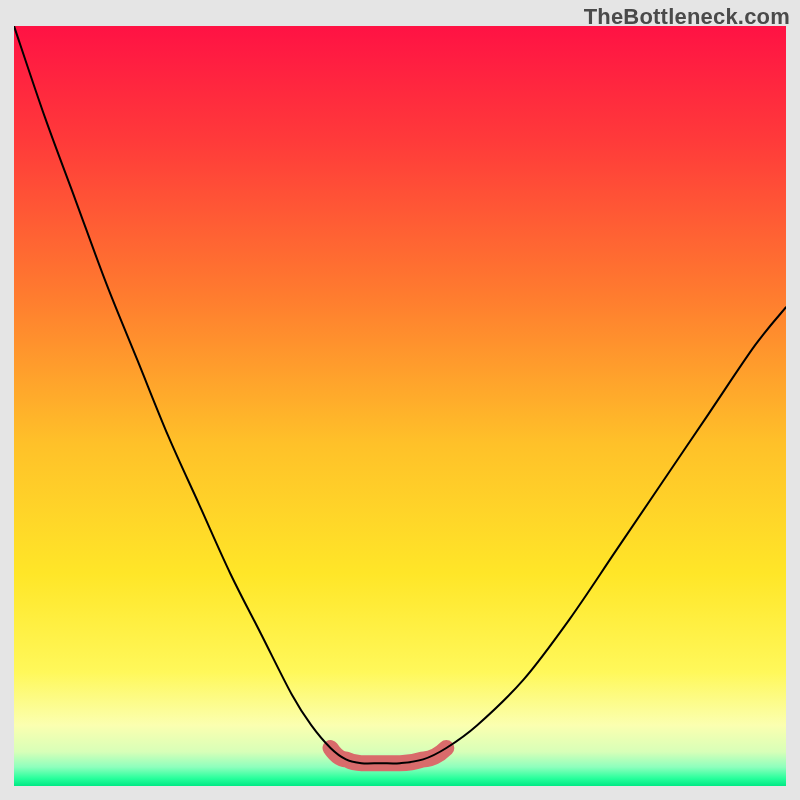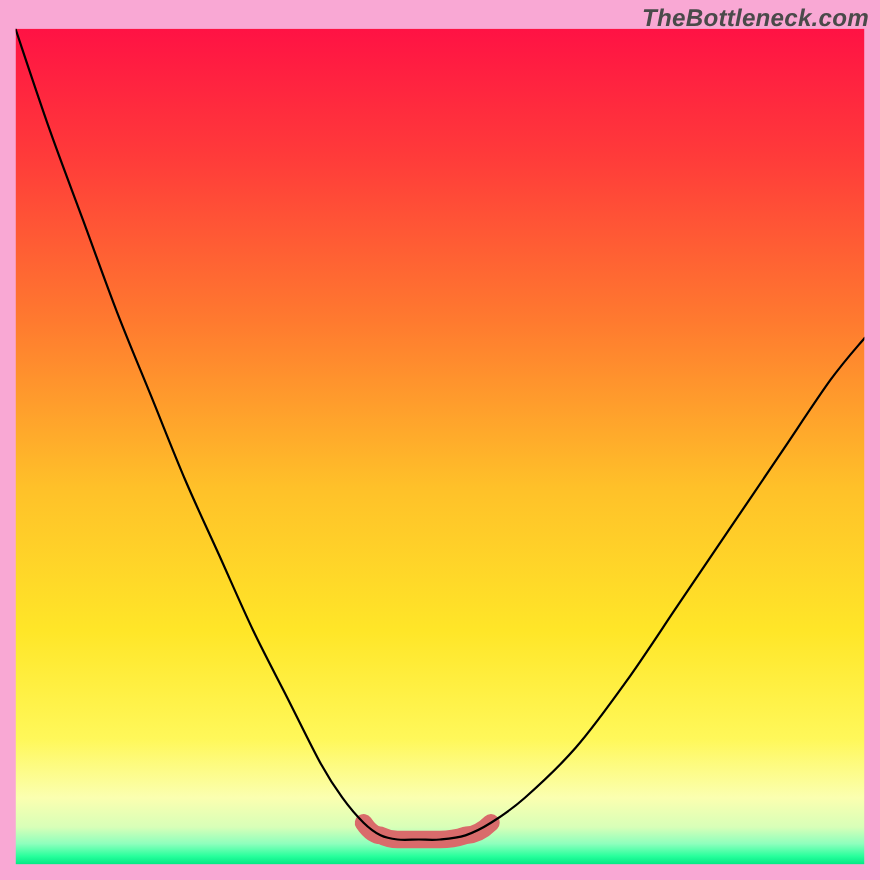--- a/index.html
+++ b/index.html
@@ -8,22 +8,21 @@
     background: #000;
     width: 800px;
     height: 800px;
     overflow: hidden;
     font-family: Arial, Helvetica, sans-serif;
   }
   .frame {
     position: relative;
     width: 800px;
     height: 800px;
-    background: #f9a8d4;
-    font-style: italic;
+    background: #e5e5e5;
   }
   .watermark {
     position: absolute;
     top: 4px;
     right: 10px;
     font-size: 22px;
     font-weight: 600;
     color: #4a4a4a;
     letter-spacing: 0.2px;
     z-index: 5;

